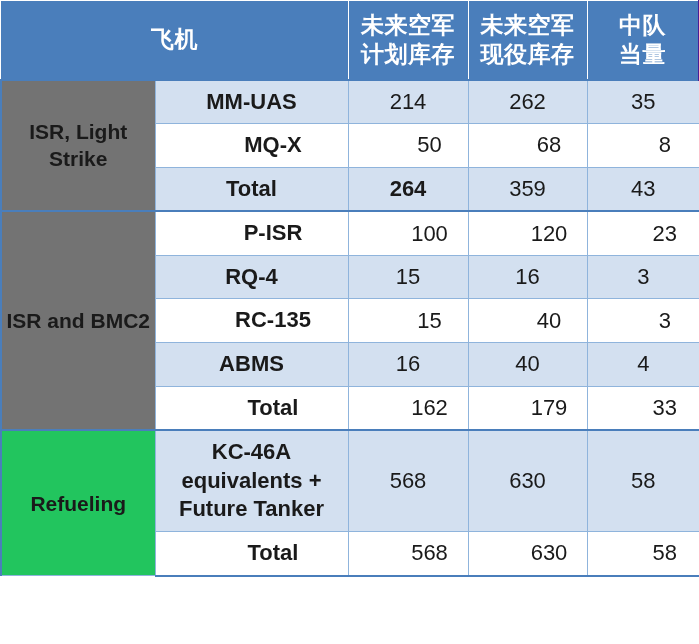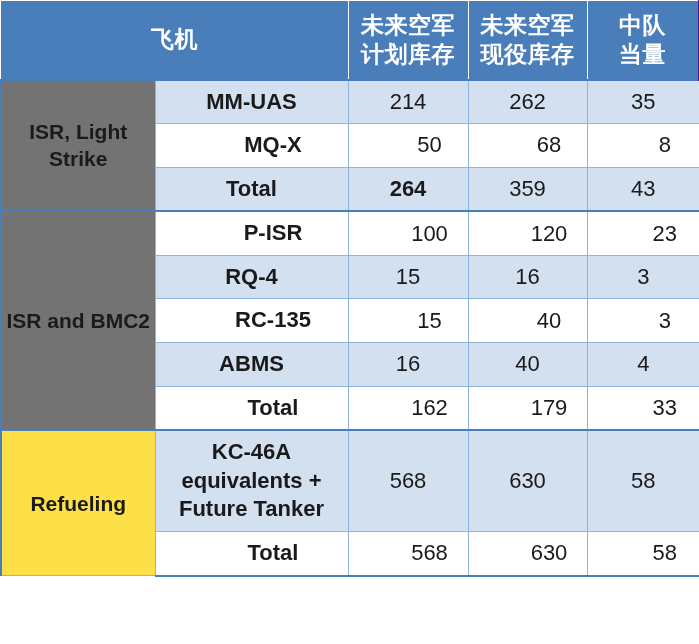--- a/index.html
+++ b/index.html
@@ -59,21 +59,21 @@
   }
   td.group-cell {
     font-weight: bold;
     font-size: 21px;
     background: #737373;
     border-left: 2px solid #4a7ebb;
     border-right: 1px solid #8fb4dc;
     line-height: 1.3;
   }
   td.group-cell.band {
-    background: #fde047;
+    background: #22c55e;
   }
   td.name-cell {
     font-weight: bold;
     line-height: 1.3;
   }
   td.band {
     background: #d3e0f0;
   }
   td.plain {
     background: #ffffff;

